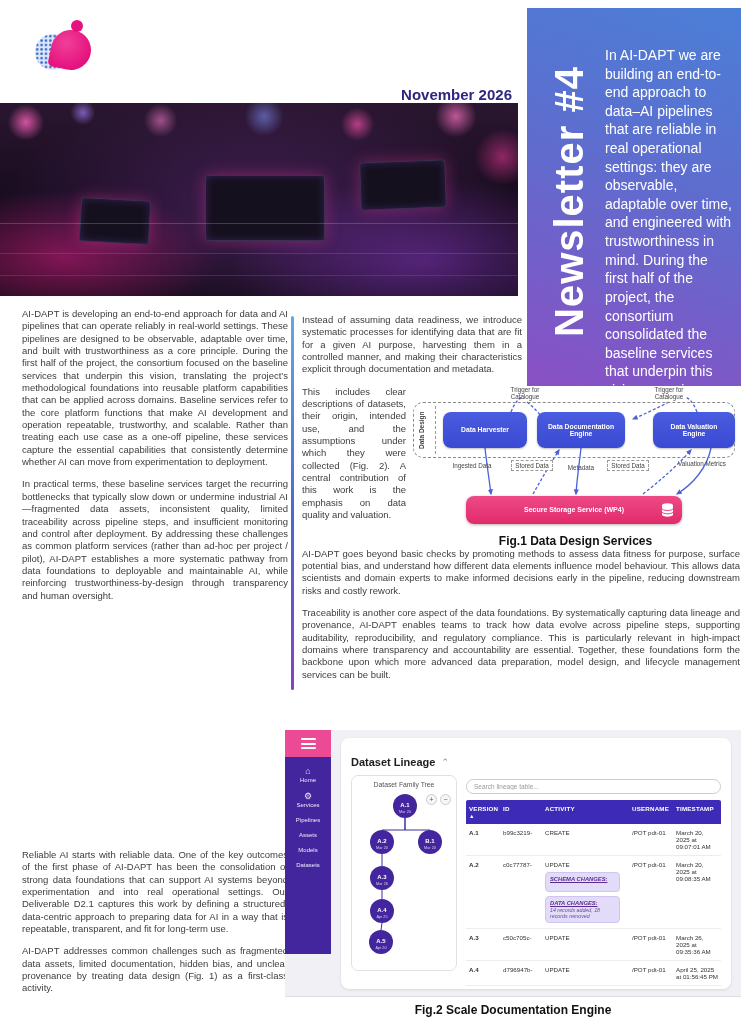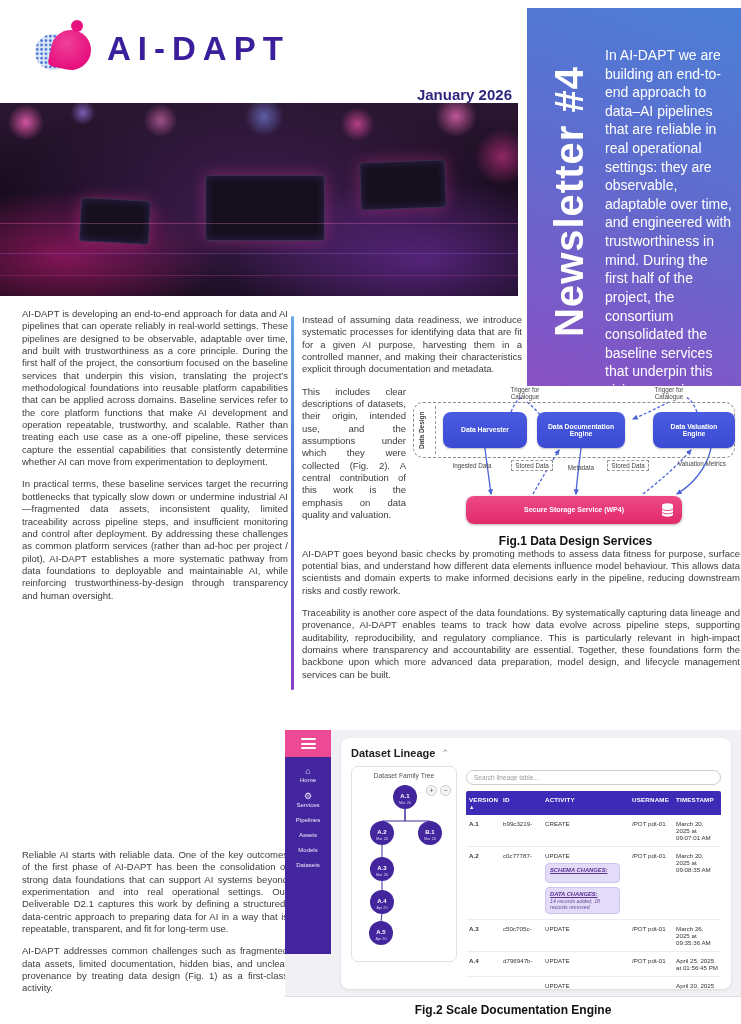--- a/index.html
+++ b/index.html
@@ -109,21 +109,21 @@
          border-bottom:1px solid #dcdce2; }
   .app-sidebar { position:absolute; left:0; top:0; width:46px; height:224px; background:#43269e; }
   .app-burger { width:46px; height:27px; background:#ed4a95; display:flex; flex-direction:column;
                 align-items:center; justify-content:center; gap:2.5px; cursor:pointer; }
   .app-burger span { width:15px; height:2px; background:#fff; border-radius:1px; }
   .app-nav { display:flex; flex-direction:column; align-items:center; padding-top:10px; gap:9px; }
   .nav-item { display:flex; flex-direction:column; align-items:center; gap:1px; color:#ece8fa; width:100%; cursor:pointer; }
   .nav-icon { font-size:9px; line-height:1; }
   .nav-label { font-size:6px; }
   .app-card { position:absolute; left:56px; top:8px; width:390px; height:251px; background:#fff;
-              border-radius:8px; box-shadow:0 1px 3px rgba(0,0,0,.1); padding:9px 10px; overflow:hidden; }
+              border-radius:8px; box-shadow:0 1px 3px rgba(0,0,0,.1); padding:18px 10px; overflow:hidden; }
   .app-title-row { display:flex; align-items:center; gap:6px; margin-bottom:7px; }
   .app-title-row h3 { font-size:11px; font-weight:800; color:#1d1d1f; }
   .chev { font-size:9px; color:#888; cursor:pointer; }
   .app-content { display:flex; gap:9px; }
   .tree-card { position:relative; width:106px; flex:none; background:#fff; border:1px solid #e0e0e6;
                border-radius:7px; padding:5px 3px; height:196px; }
   .tree-title { font-size:6.8px; color:#555; text-align:center; margin-bottom:2px; }
   .tree-zoom { position:absolute; right:5px; top:18px; display:flex; gap:3px; }
   .tree-zoom button { width:11px; height:11px; border-radius:50%; border:1px solid #ccc; background:#f6f6f8;
                       font-size:7px; line-height:1; color:#555; cursor:pointer; padding:0; }
@@ -152,23 +152,22 @@
 <body>
 
 <div class="page">
 
   <div class="logo">
     <span class="logo-mark">
       <span class="lm-dots"></span>
       <span class="lm-pink"></span>
       <span class="lm-dot"></span>
     </span>
-    <span class="logo-text">AI-DAPT</span>
   </div>
-  <div class="pub-date">January 2026</div>
+  <div class="pub-date">November 2026</div>
 
   <div class="hero">
     <div class="chip c1"></div>
     <div class="chip c2"></div>
     <div class="chip c3"></div>
     <div class="trace t1"></div>
     <div class="trace t2"></div>
     <div class="trace t3"></div>
   </div>
 

